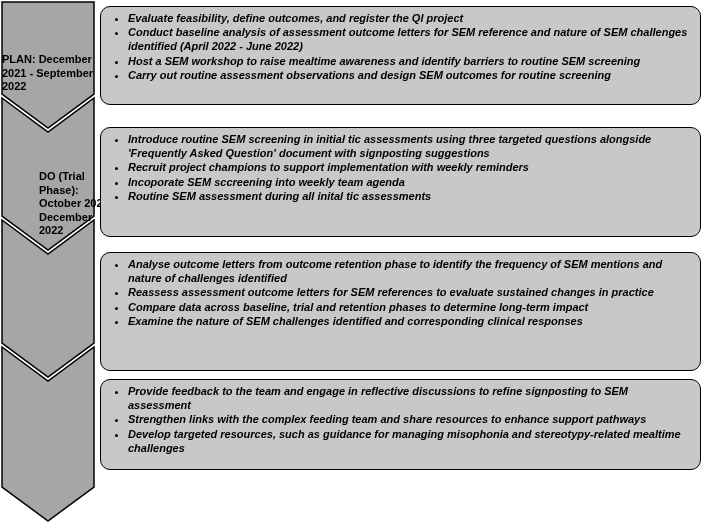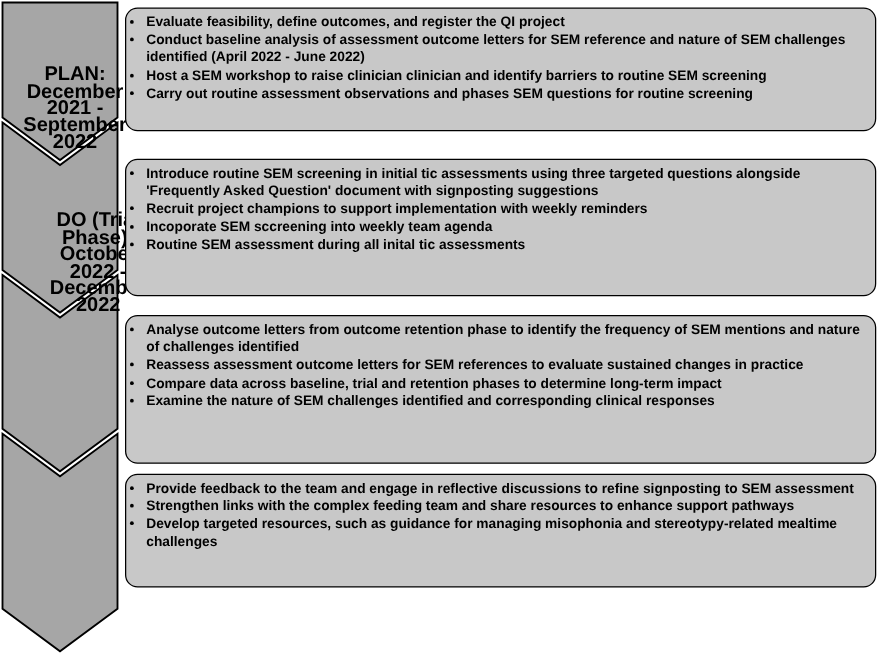--- a/index.html
+++ b/index.html
@@ -32,34 +32,35 @@
   .chevron-col polygon {
     fill: var(--chevron);
     stroke: var(--border);
     stroke-width: 1.5;
     stroke-linejoin: miter;
   }
   .chevron-label {
     position: absolute;
     left: 2px;
     width: 116px;
-    text-align: center;
-    font-size: 16px;
+    text-align: left;
+    font-size: 11px;
     font-weight: bold;
     line-height: 13.5px;
     color: var(--text);
   }
   .phase-box {
     position: absolute;
     left: 100px;
     width: 601px;
     background: var(--box);
     border: 1.5px solid var(--border);
     border-radius: 10px;
-    padding: 4px 6px 2px 0;
+    padding: 4px 6px 2px 11px;
+    font-style: italic;
   }
   .phase-box ul {
     list-style: disc;
     margin: 0;
     padding-left: 16px;
   }
   .phase-box li {
     font-size: 11px;
     font-weight: bold;
     line-height: 14.2px;
@@ -81,22 +82,22 @@
   <div class="chevron-label" style="top: 53px;">PLAN: December 2021 - September 2022</div>
 
   <div class="chevron-label" style="top: 170px; padding-left: 37px;">DO (Trial Phase): October 2022 - December 2022</div>
 
 
 
   <div class="phase-box" style="top: 6px; height: 99px;">
     <ul>
       <li>Evaluate feasibility, define outcomes, and register the QI project</li>
       <li>Conduct baseline analysis of assessment outcome letters for SEM reference and nature of SEM challenges identified (April 2022 - June 2022)</li>
-      <li>Host a SEM workshop to raise clinician clinician and identify barriers to routine SEM screening</li>
-      <li>Carry out routine assessment observations and phases SEM questions for routine screening</li>
+      <li>Host a SEM workshop to raise mealtime awareness and identify barriers to routine SEM screening</li>
+      <li>Carry out routine assessment observations and design SEM outcomes for routine screening</li>
     </ul>
   </div>
 
   <div class="phase-box" style="top: 127px; height: 110px;">
     <ul>
       <li>Introduce routine SEM screening in initial tic assessments using three targeted questions alongside 'Frequently Asked Question' document with signposting suggestions</li>
       <li>Recruit project champions to support implementation with weekly reminders</li>
       <li>Incoporate SEM sccreening into weekly team agenda</li>
       <li>Routine SEM assessment during all inital tic assessments</li>
     </ul>

